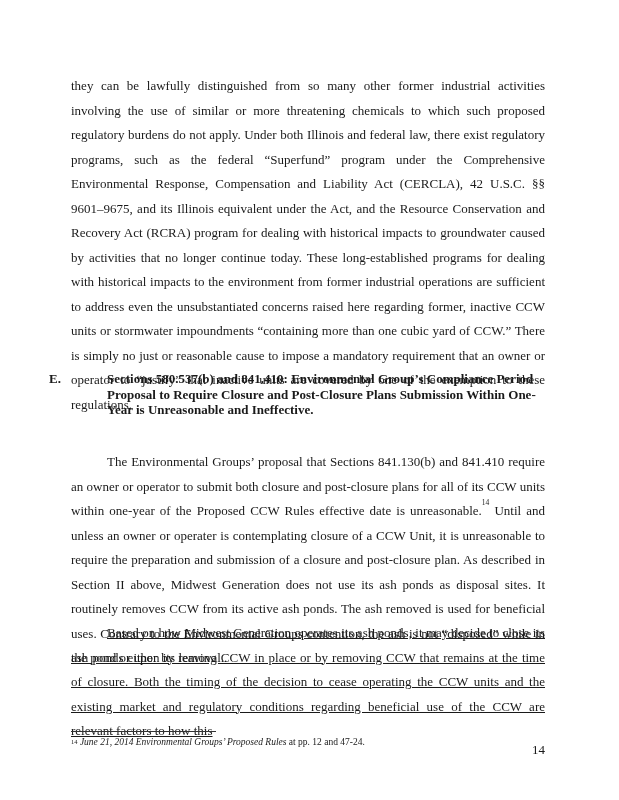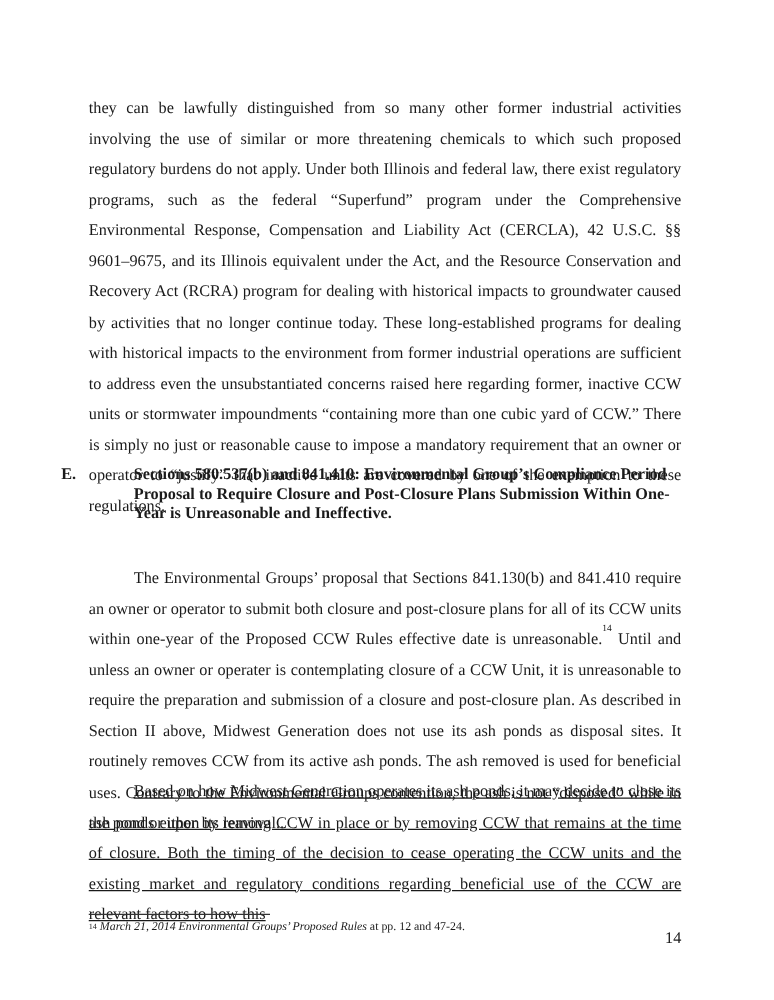--- a/index.html
+++ b/index.html
@@ -34,17 +34,17 @@
     <span class="letter">E.</span>
     <span>Sections 580.537(b) and 841.410: Environmental Group’s Compliance Period Proposal to Require Closure and Post-Closure Plans Submission Within One-Year is Unreasonable and Ineffective.</span>
   </div>
 
   <p class="para p2"><span>The Environmental Groups’ proposal that Sections 841.130(b) and 841.410 require an owner or operator to submit both closure and post-closure plans for all of its CCW units within one-year of the Proposed CCW Rules effective date is unreasonable.</span><sup class="ref">14</sup><span>  Until and unless an owner or operater is contemplating closure of a CCW Unit, it is unreasonable to require the preparation and submission of a closure and post-closure plan.  As described in Section II above, Midwest Generation does not use its ash ponds as disposal sites.  It routinely removes CCW from its active ash ponds.   The ash removed is used for beneficial uses.  Contrary to the Environmental Groups contention, the ash is not “disposed” while in the pond or upon its removal..</span></p>
 
   <p class="para p3">Based on how Midwest Generation operates its ash ponds, it may decide to close its ash ponds either by leaving CCW in place or by removing CCW that remains at the time of closure. Both the timing of the decision to cease operating the CCW units and the existing market and regulatory conditions regarding beneficial use of the CCW are relevant factors to how this</p>
 
   <div class="fn-rule"></div>
 
-  <div class="footnote"><sup>14</sup> <span class="ital">March 21, 2014 Environmental Groups’ Proposed Rules</span><span> at pp. 12 and 47-24.</span></div>
+  <div class="footnote"><sup>14</sup> <span class="ital">June 21, 2014 Environmental Groups’ Proposed Rules</span><span> at pp. 12 and 47-24.</span></div>
 
   <div class="pagenum">14</div>
 
 </div>
 
 </body></html>

